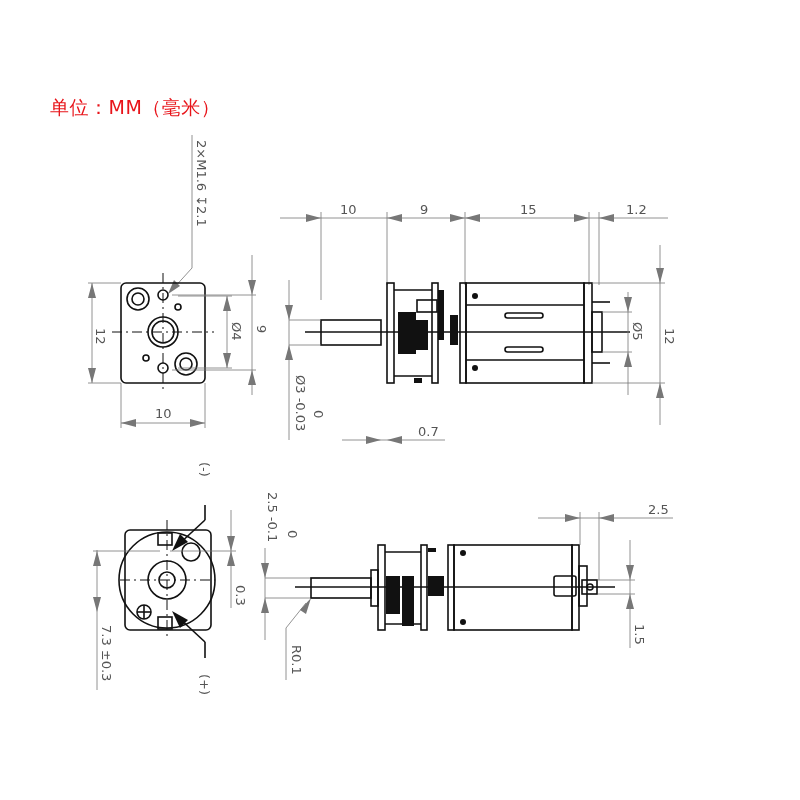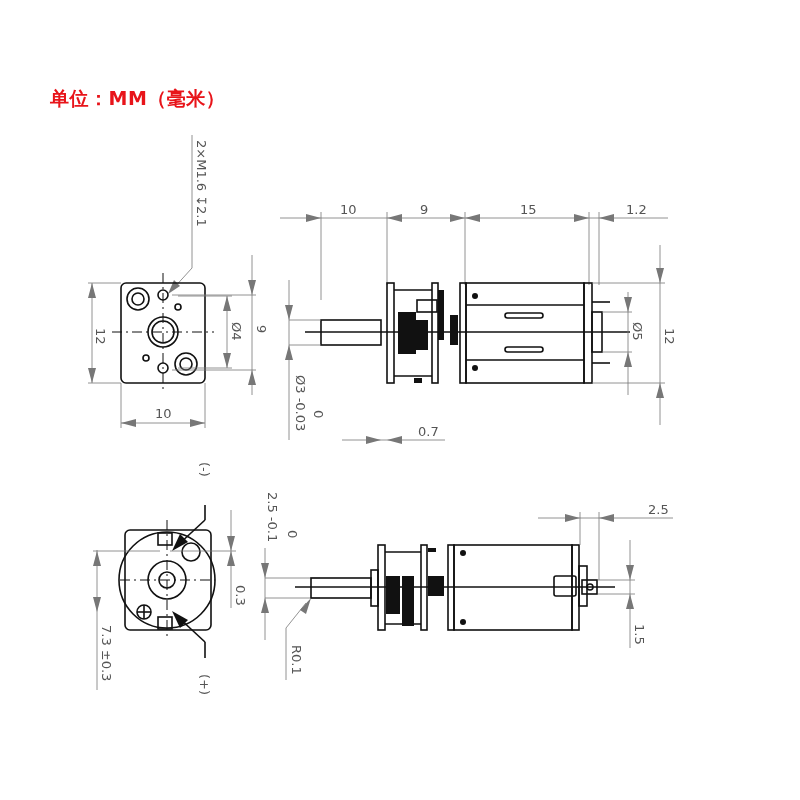--- a/index.html
+++ b/index.html
@@ -1,17 +1,17 @@
 <!DOCTYPE html>
 <html><head>
 <meta charset="utf-8">
 <style>
   html, body { margin: 0; padding: 0; background: #ffffff; }
   body { width: 800px; height: 800px; position: relative; overflow: hidden; font-family: "DejaVu Sans", sans-serif; }
-  .title { position: absolute; left: 50px; top: 86px; color: #e8141a; font-weight: bold; font-size: 19px; font-family: "DejaVu Sans", sans-serif; letter-spacing: 0.5px; }
+  .title { position: absolute; left: 50px; top: 95px; color: #e8141a; font-weight: normal; font-size: 19px; font-family: "DejaVu Sans", sans-serif; letter-spacing: 0.5px; }
   svg { position: absolute; left: 0; top: 0; }
   .dim { font-family: "DejaVu Sans", sans-serif; font-size: 13px; fill: #555; }
   .ln { stroke: #111; stroke-width: 1.6; fill: none; }
   .thin { stroke: #777; stroke-width: 0.8; fill: none; }
   .ctr { stroke: #111; stroke-width: 1; fill: none; stroke-dasharray: 10 4 2 4; }
   .arr { fill: #777; }
   .blk { fill: #111; }
 </style>
 </head>
 <body>

